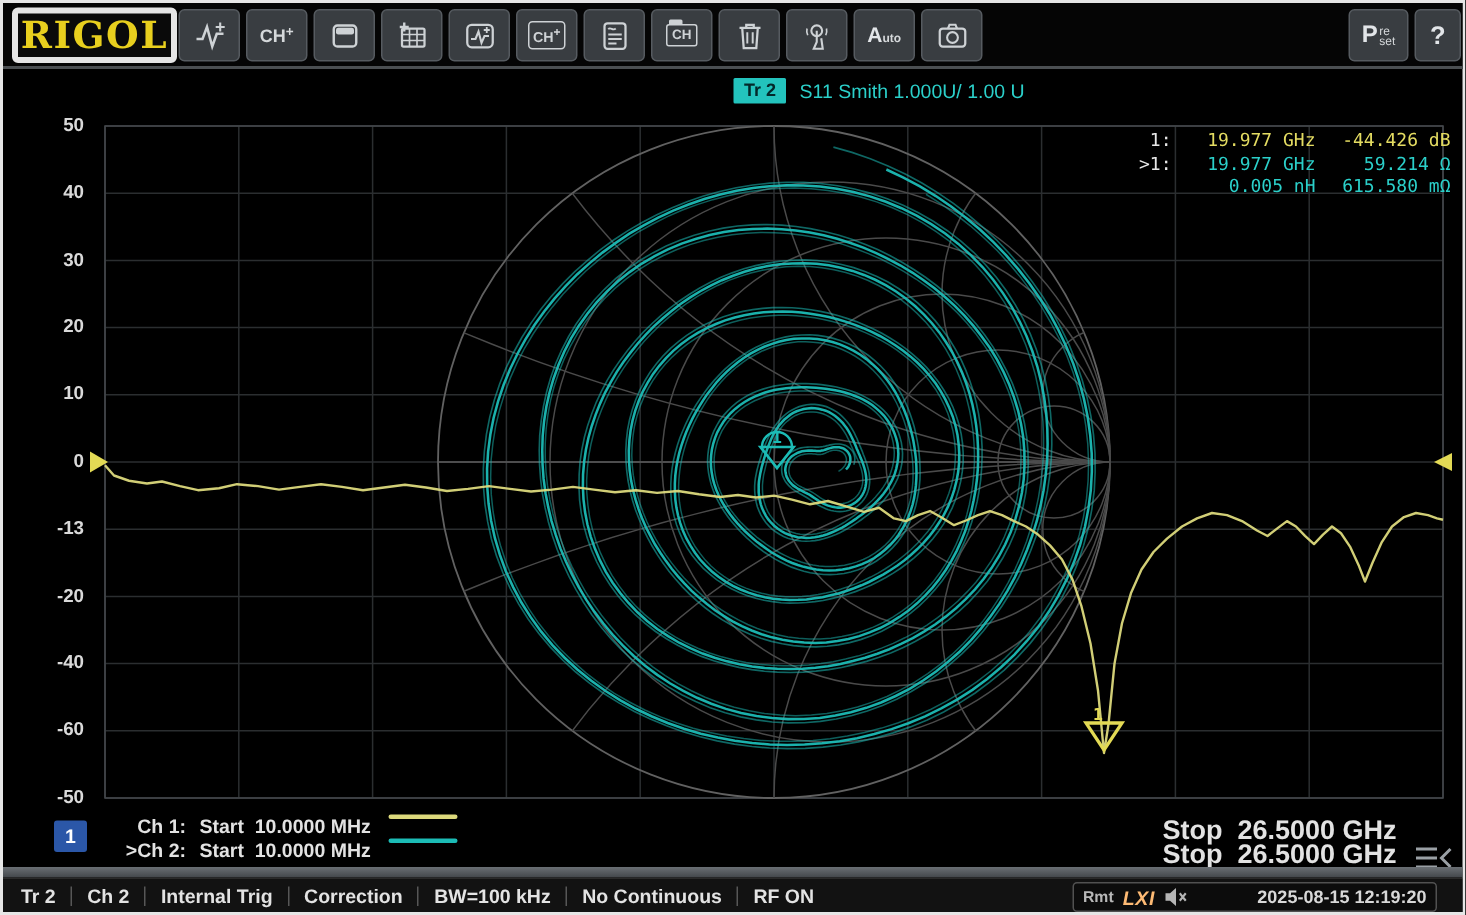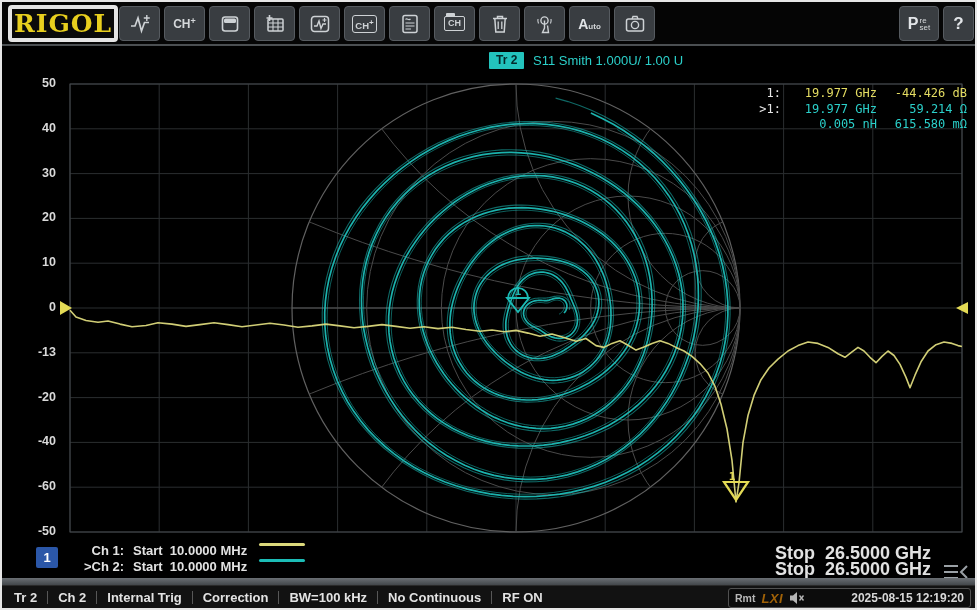--- a/index.html
+++ b/index.html
@@ -50,24 +50,24 @@
   .lsample{width:46px;height:2.5px;border-radius:2px;margin-left:12px}
   .stoprow{position:absolute;right:44px;height:16px;color:#e2e2e2;font-size:18px;font-weight:700;white-space:pre;text-align:right}
   #menu-collapse{position:absolute;right:5px;top:559px;width:30px;height:22px;cursor:pointer}
   
   #divider{position:absolute;left:0;top:576px;width:973px;height:8px;
     background:linear-gradient(#6a6f74,#43474b);border-bottom:1px solid #2a2a2a}
   #statusbar{position:absolute;left:0;top:584px;width:973px;height:22px;background:#121212;
     display:flex;align-items:center;padding-left:12px}
   #statusbar .sitem{color:#e3e3e3;font-size:13px;font-weight:700;white-space:pre}
   #statusbar .sep{width:1px;height:13px;background:#575757;margin:0 10px}
-  #rstatus{position:absolute;right:4px;top:586px;width:243px;height:20px;background:#0c0c0c;
+  #rstatus{position:absolute;right:17px;top:586px;width:243px;height:20px;background:#0c0c0c;
     border:1px solid #515151;border-radius:3px;display:flex;align-items:center;padding:0 6px;gap:6px}
   #rmt-label{color:#b8b8b8;font-size:10.5px;font-weight:700}
-  #lxi-logo{color:#a16207;font-size:13px;font-weight:800;font-style:italic;letter-spacing:.5px}
+  #lxi-logo{color:#fdba74;font-size:13px;font-weight:800;font-style:italic;letter-spacing:.5px}
   #datetime{margin-left:auto;color:#d8d8d8;font-size:12px;font-weight:600;white-space:pre}
 </style>
 </head>
 <body>
 
 <div id="screen">
 
   <svg id="graph-svg">
       <g stroke="#2b2e30" stroke-width="1">
         <line x1="68" y1="82" x2="68" y2="530"></line>

